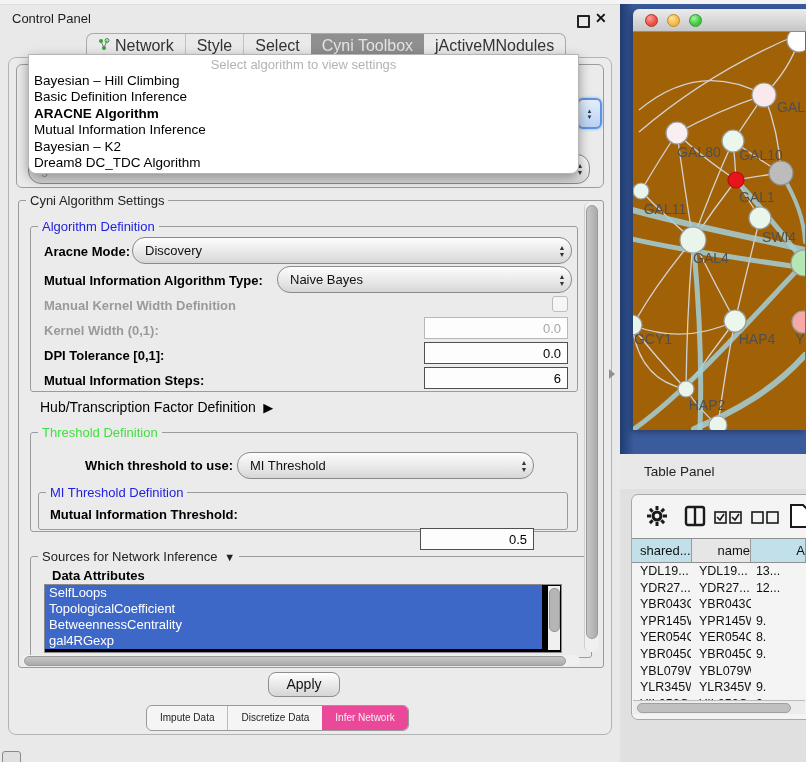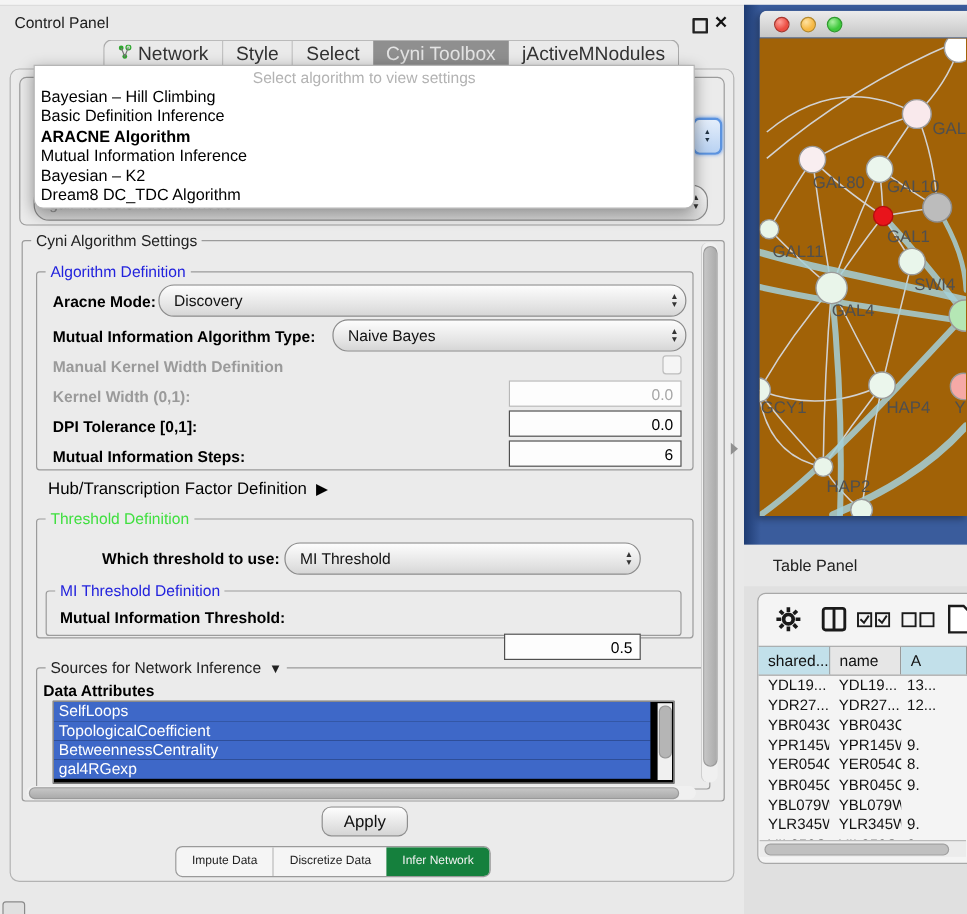--- a/index.html
+++ b/index.html
@@ -64,21 +64,21 @@
   .attr-item{height:16px;line-height:16px;padding-left:4px;font-size:13px;color:#fff;background:#3e68c8;width:497px;box-sizing:border-box;white-space:nowrap;}
   .list-vscroll{position:absolute;right:1px;top:1px;width:12px;height:64px;background:#f0f0f0;}
   .list-vthumb{position:absolute;left:1px;top:2px;width:9px;height:42px;background:#b5b5b5;border-radius:5px;border:1px solid #999;}
 
   .apply-btn{left:268px;top:672px;width:70px;height:23px;border:1px solid #8e8e8e;border-radius:8px;
              background:linear-gradient(#fefefe,#d5d5d5);font-size:14px;color:#111;text-align:center;line-height:22px;}
 
   .bottom-tabs{left:146px;top:705px;height:24px;display:inline-flex;border:1px solid #9a9a9a;border-radius:6px;background:#f5f5f5;overflow:hidden;}
   .btab{padding:0 13px;font-size:10px;color:#222;line-height:24px;border-left:1px solid #bbb;white-space:nowrap;}
   .btab:first-child{border-left:none;}
-  .btab.sel{background:#15803d;color:#f2f2f2;border-left:none;}
+  .btab.sel{background:#ec4899;color:#f2f2f2;border-left:none;}
 
   .corner-icon{left:2px;top:751px;width:17px;height:14px;border:1px solid #8a8a8a;border-radius:3px;background:#e0e0e0;}
   .divider-arrow{left:609px;top:369px;width:0;height:0;border-left:6px solid #909090;border-top:5px solid transparent;border-bottom:5px solid transparent;}
 
   
   .desktop{left:620px;top:4px;width:186px;height:450px;background:linear-gradient(90deg,#1e3b72 0px,#3a5c9c 14px);}
   .mac-win{left:633px;top:9px;width:173px;height:421px;border-radius:6px 0 0 0;box-shadow:-2px 2px 6px rgba(0,0,0,.35);}
   .mac-titlebar{position:absolute;left:0;top:0;width:100%;height:23px;border-radius:6px 0 0 0;
                 background:linear-gradient(#ececec,#c6c6c6);border-bottom:1px solid #8d8d8d;box-sizing:border-box;
                 display:flex;align-items:center;padding-left:12px;gap:9px;}
@@ -89,21 +89,21 @@
   .mac-content{position:absolute;left:0;top:23px;width:173px;height:398px;background:#a16207;overflow:hidden;}
 
   .tp-header{left:620px;top:454px;width:186px;height:35px;background:#e8e8e8;border-bottom:1px solid #d0d0d0;}
   .tp-title{left:644px;top:464px;font-size:13.5px;color:#222;}
   .tp-bg{left:620px;top:489px;width:186px;height:273px;background:#e0e0e0;}
   .tp-panel{left:631px;top:494px;width:190px;height:224px;background:#f4f4f4;border:1px solid #a8a8a8;border-radius:7px;}
   .tp-toolbar-icon{position:absolute;}
 
   .gtable{left:632px;top:538px;width:174px;height:162px;overflow:hidden;font-size:12.5px;color:#111;}
   .ghead{display:flex;height:25px;border-top:1px solid #8f8f8f;border-bottom:1px solid #8f8f8f;box-sizing:border-box;}
-  .ghead .gc{border-right:1px solid #9a9a9a;box-sizing:border-box;text-align:left;line-height:24px;font-size:13px;padding-left:8px;}
+  .ghead .gc{border-right:1px solid #9a9a9a;box-sizing:border-box;text-align:right;line-height:24px;font-size:13px;padding-left:8px;}
   .gc1{width:64px;} .gc2{width:65px;} .gc3{width:60px;}
   .hblue{background:#c2e0ea;} .hgray{background:#e6e6e6;}
   .grow{display:flex;height:16.6px;line-height:16.6px;}
   .grow .gc{padding-left:8px;box-sizing:border-box;white-space:nowrap;overflow:hidden;}
   .grow .gc3{padding-left:5px;}
   .tp-hscroll{left:633px;top:700px;width:172px;height:13px;background:#ececec;border-top:1px solid #bbb;}
   .tp-hthumb{position:absolute;left:4px;top:2px;width:152px;height:8px;background:#c0c0c0;border-radius:5px;border:1px solid #a0a0a0;}
 </style>
 </head>
 <body>
@@ -198,21 +198,21 @@
   </div>
   <div class="flabel" style="left:50px;top:507px;">Mutual Information Threshold:</div>
   <input class="tfield" style="left: 420px; top: 528px; width: 114px; height: 22px;" readonly="" value="0.5">
 
   <div class="abs group" style="left:30px;top:556px;width:560px;height:100px;">
     <div class="legend" style="top:-8px;">
       <span>Sources for Network Inference</span>
       <span style="font-size:11px;">&nbsp;▼</span>
     </div>
   </div>
-  <div class="flabel" style="left:36px;top:568px;">Data Attributes</div>
+  <div class="flabel" style="left:52px;top:568px;">Data Attributes</div>
   <div class="abs attr-list">
     <div>
         <div class="attr-item">SelfLoops</div>
         <div class="attr-item">TopologicalCoefficient</div>
         <div class="attr-item">BetweennessCentrality</div>
         <div class="attr-item">gal4RGexp</div>
       </div>
     <div class="list-vscroll">
         <div class="list-vthumb"></div>
       </div>

